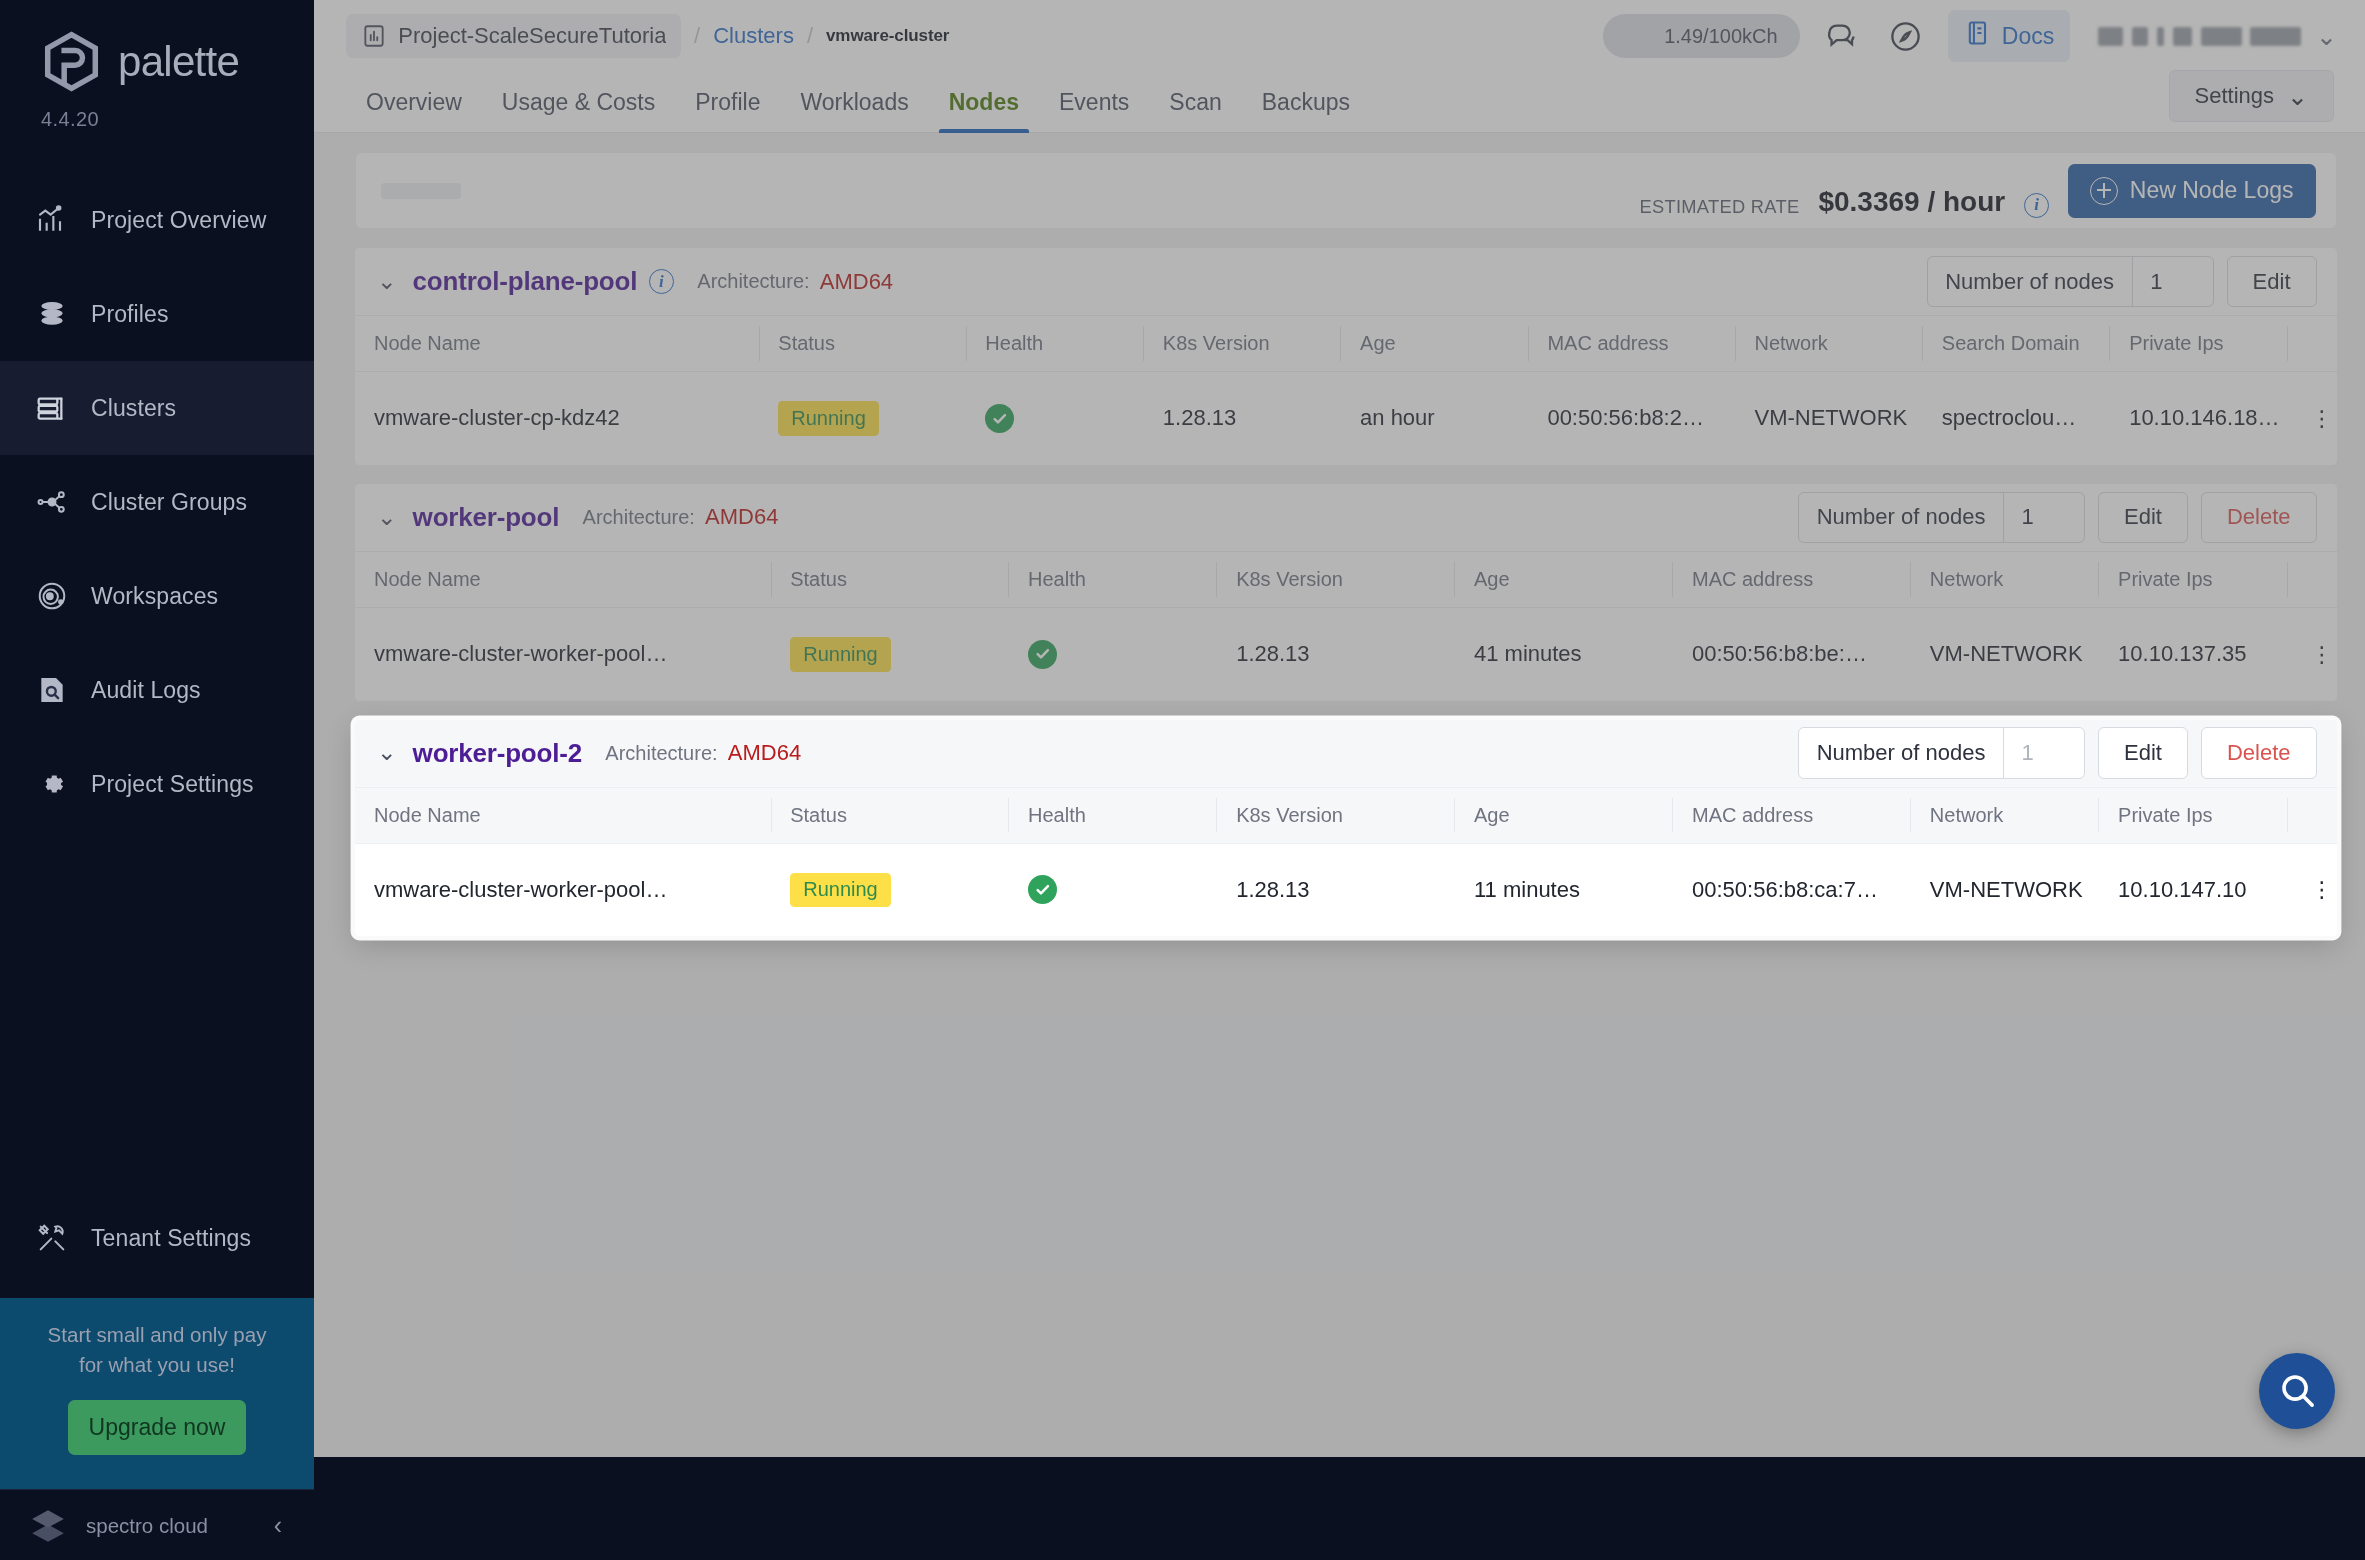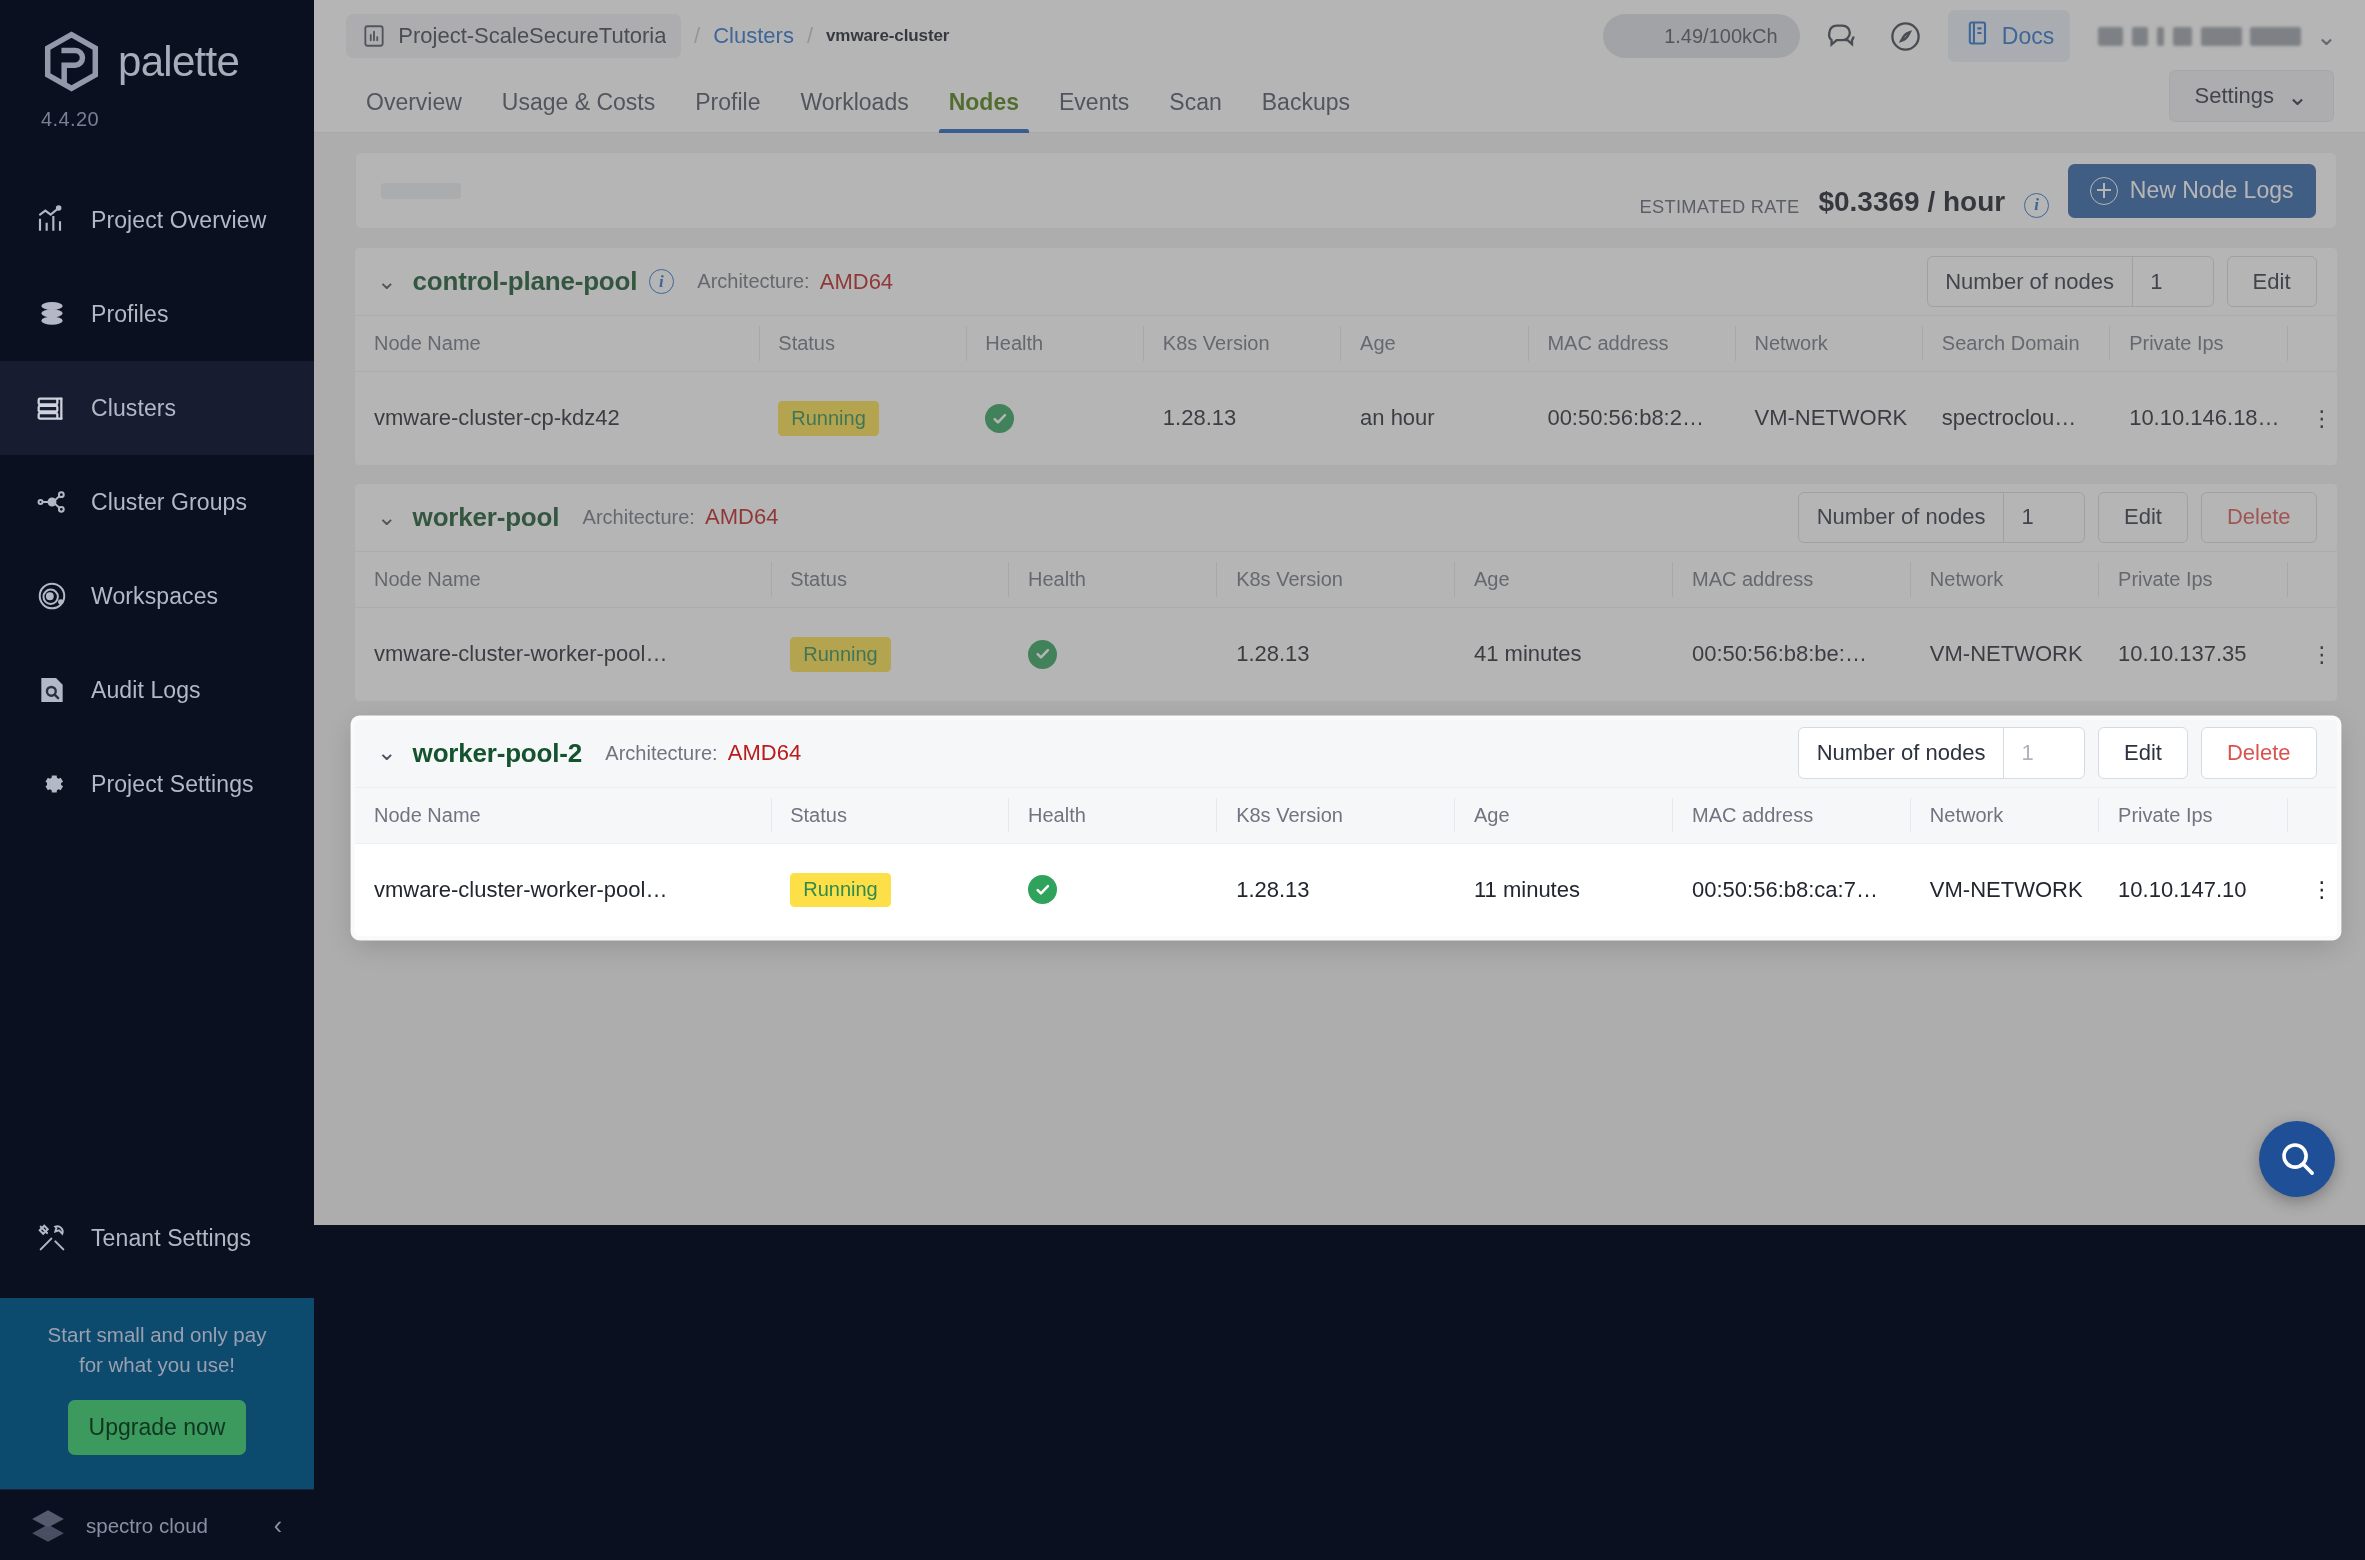--- a/index.html
+++ b/index.html
@@ -58,21 +58,21 @@
     border-top: 0.7px solid #1d2337;
     height: 72px; display: flex; align-items: center;
     padding: 0 32px 0 29px; gap: 19px;
   }
   .sc-logo { width: 38px; height: 38px; flex: 0 0 38px; }
   .sc-name { font-size: 20.5px; color: #8a90a2; flex: 1 1 auto; }
   .collapse-chevron { color: #8a90a2; font-size: 25px; line-height: 1; }
 
   
   .main {
-    flex: 1 1 auto; height: 1225px;
+    flex: 1 1 auto; height: 1457px;
     background: #ffffff; position: relative;
     display: flex; flex-direction: column;
   }
 
   
   .dimmer {
     position: absolute; inset: 0;
     background: rgba(90,90,90,0.45);
     z-index: 40; pointer-events: none;
   }
@@ -171,21 +171,21 @@
   .plus-circle::before { left: 5.9px; right: 5.9px; top: 11.7px; height: 2.2px; }
   .plus-circle::after { top: 5.9px; bottom: 5.9px; left: 11.7px; width: 2.2px; }
 
   
   .pool { background: #fff; margin-top: 19px; border-radius: 4.4px; }
   .pool-head {
     height: 67px; display: flex; align-items: center;
     padding: 0 20.5px 0 22px; gap: 0;
   }
   .chev { color: #4b5160; font-size: 23.4px; margin-right: 16px; line-height: 1; }
-  .pool-name { font-size: 26px; font-weight: 700; color: #14532d; letter-spacing: -0.2px; }
+  .pool-name { font-size: 26px; font-weight: 700; color: #4c1d95; letter-spacing: -0.2px; }
   .pool-info { margin-left: 11.7px; }
   .arch-label { margin-left: 23.4px; font-size: 20px; color: #6f7480; }
   .arch-value { margin-left: 10.2px; font-size: 22px; color: #b91c1c; }
   .pool-actions { margin-left: auto; display: flex; align-items: center; gap: 13px; }
   .nodes-group { display: flex; border: 0.7px solid #d7dae0; border-radius: 5.9px; overflow: hidden; }
   .nodes-label { font-size: 22px; color: #2d323e; padding: 11.7px 17.6px; border-right: 0.7px solid #d7dae0; white-space: nowrap; }
   .nodes-input { font-size: 22px; color: #2d323e; padding: 11.7px 17.6px; width: 80px; }
   .nodes-input.placeholder { color: #b0b4bd; }
   .btn-plain {
     border: 0.7px solid #d7dae0; background: #fff; border-radius: 5.9px;

